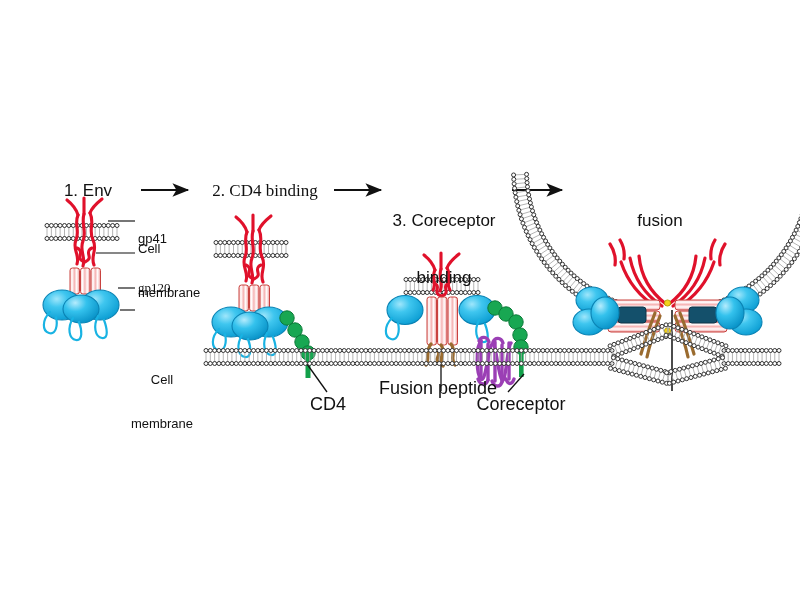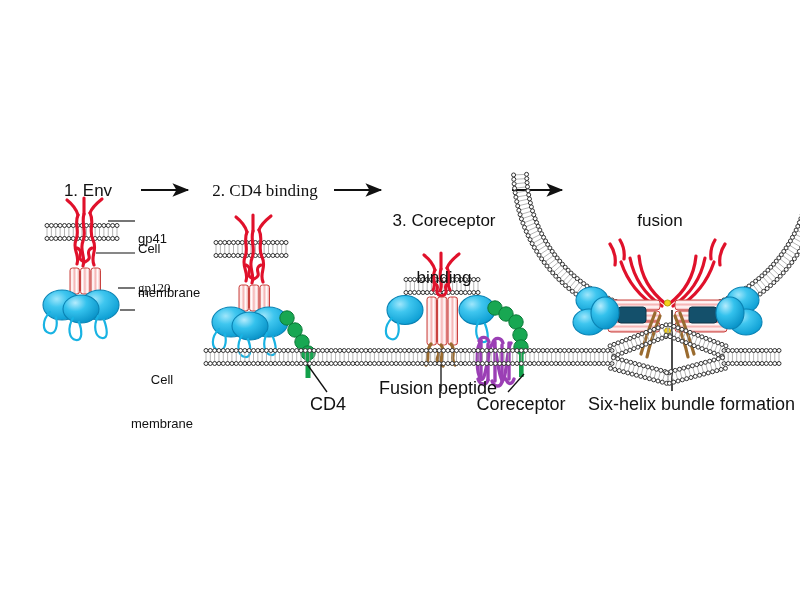--- a/index.html
+++ b/index.html
@@ -1252,15 +1252,14 @@
     <div>Cell</div>
     <div>membrane</div>
   </div>
 
   <div class="lbl bottom" style="left:301px;top:394px;width:54px;">CD4</div>
 
   <div class="lbl bottom" style="left:376px;top:378px;width:124px;">Fusion peptide</div>
 
   <div class="lbl bottom" style="left:475px;top:394px;width:92px;">Coreceptor</div>
 
-  <div class="lbl bottom" style="left:588px;top:394px;width:190px;">Six-helix bundle formation</div>
 
 </div>
 
 </body></html>

